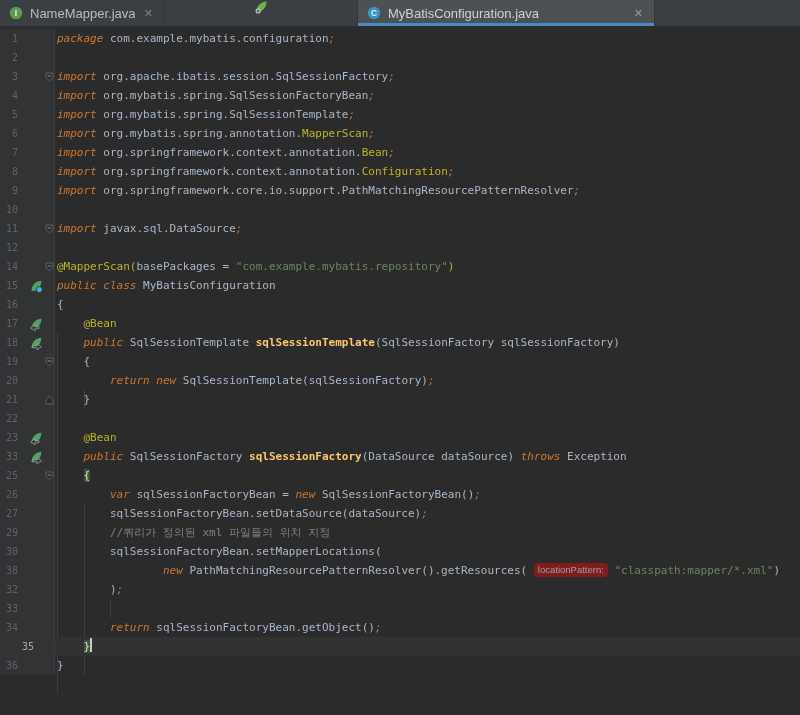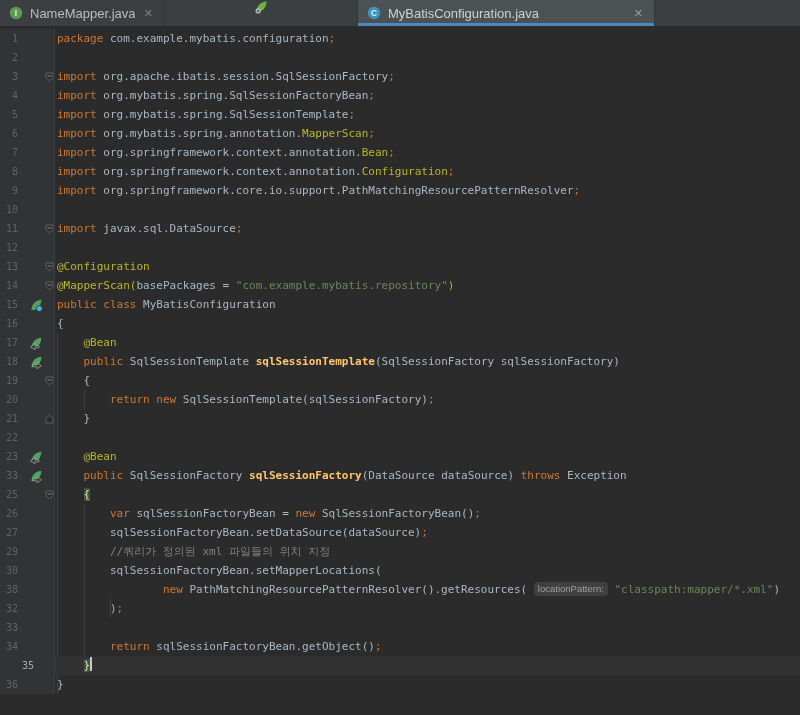--- a/index.html
+++ b/index.html
@@ -34,29 +34,29 @@
   .guide{position:absolute;width:1px;background:#3D4042;z-index:0;}
   .row{display:flex;height:19px;position:relative;z-index:1;}
   .gutter{width:55px;flex:none;display:flex;align-items:center;background:#313335;border-right:1px solid #3B3E40;box-sizing:border-box;}
   .ln{width:18px;text-align:right;color:#606366;font-size:10px;flex:none;}
   .gi{width:25px;flex:none;display:flex;align-items:center;justify-content:flex-end;}
   .fm{width:12px;flex:none;display:flex;align-items:center;justify-content:center;}
   .code{flex:1;white-space:pre;color:#A9B7C6;padding-left:2px;}
   .row.cur .code{background:#323232;}
   .row.cur .ln{color:#A8A8A8;padding-left:16px;}
   
-  .sk{color:#CC7832;}
+  .sk{color:#CC7832;font-style:italic;}
   .st{color:#A9B7C6;}
   .sa{color:#BBB529;}
   .sm{color:#FFC66D;font-weight:bold;}
   .ss{color:#6A8759;}
   .sc{color:#808080;}
   .sb{color:#E8E87E;background:#3B514D;}
   .sh{
-    display:inline-block;background:#404040;color:#9CA0A4;
+    display:inline-block;background:#7f1d1d;color:#9CA0A4;
     font-family:"Liberation Sans",sans-serif;font-size:9.5px;line-height:12px;
     padding:1px 4px;border-radius:4px;vertical-align:1px;
   }
   .caret{display:inline-block;width:1.5px;height:14px;background:#CACACA;vertical-align:-2px;}
 </style>
 </head>
 <body>
 
 <div class="tabbar" id="tabbar">
     <div class="tab" style="width: 165px;">
@@ -198,33 +198,20 @@
     <div class="row">
       <div class="gutter">
         <span class="ln">12</span>
         <span class="gi"></span>
         <span class="fm"></span>
       </div>
       <div class="code"></div>
     </div>
     <div class="row">
       <div class="gutter">
-        <span class="ln">13</span>
-        <span class="gi"></span>
-        <span class="fm">
-          <svg width="9" height="10" viewBox="0 0 9 10">
-            <path d="M1 1 H8 V5.5 L4.5 8.8 L1 5.5 Z" fill="#2B2B2B" stroke="#5F6265"></path>
-            <line x1="2.6" y1="4" x2="6.4" y2="4" stroke="#8A8D90"></line>
-          </svg>
-        </span>
-      </div>
-      <div class="code"><span class="sa">@Configuration</span></div>
-    </div>
-    <div class="row">
-      <div class="gutter">
         <span class="ln">14</span>
         <span class="gi"></span>
         <span class="fm">
           <svg width="9" height="10" viewBox="0 0 9 10">
             <path d="M1 1 H8 V5.5 L4.5 8.8 L1 5.5 Z" fill="#2B2B2B" stroke="#5F6265"></path>
             <line x1="2.6" y1="4" x2="6.4" y2="4" stroke="#8A8D90"></line>
           </svg>
         </span>
       </div>
       <div class="code"><span class="sa">@MapperScan(</span><span class="st">basePackages = </span><span class="ss">"com.example.mybatis.repository"</span><span class="sa">)</span></div>

